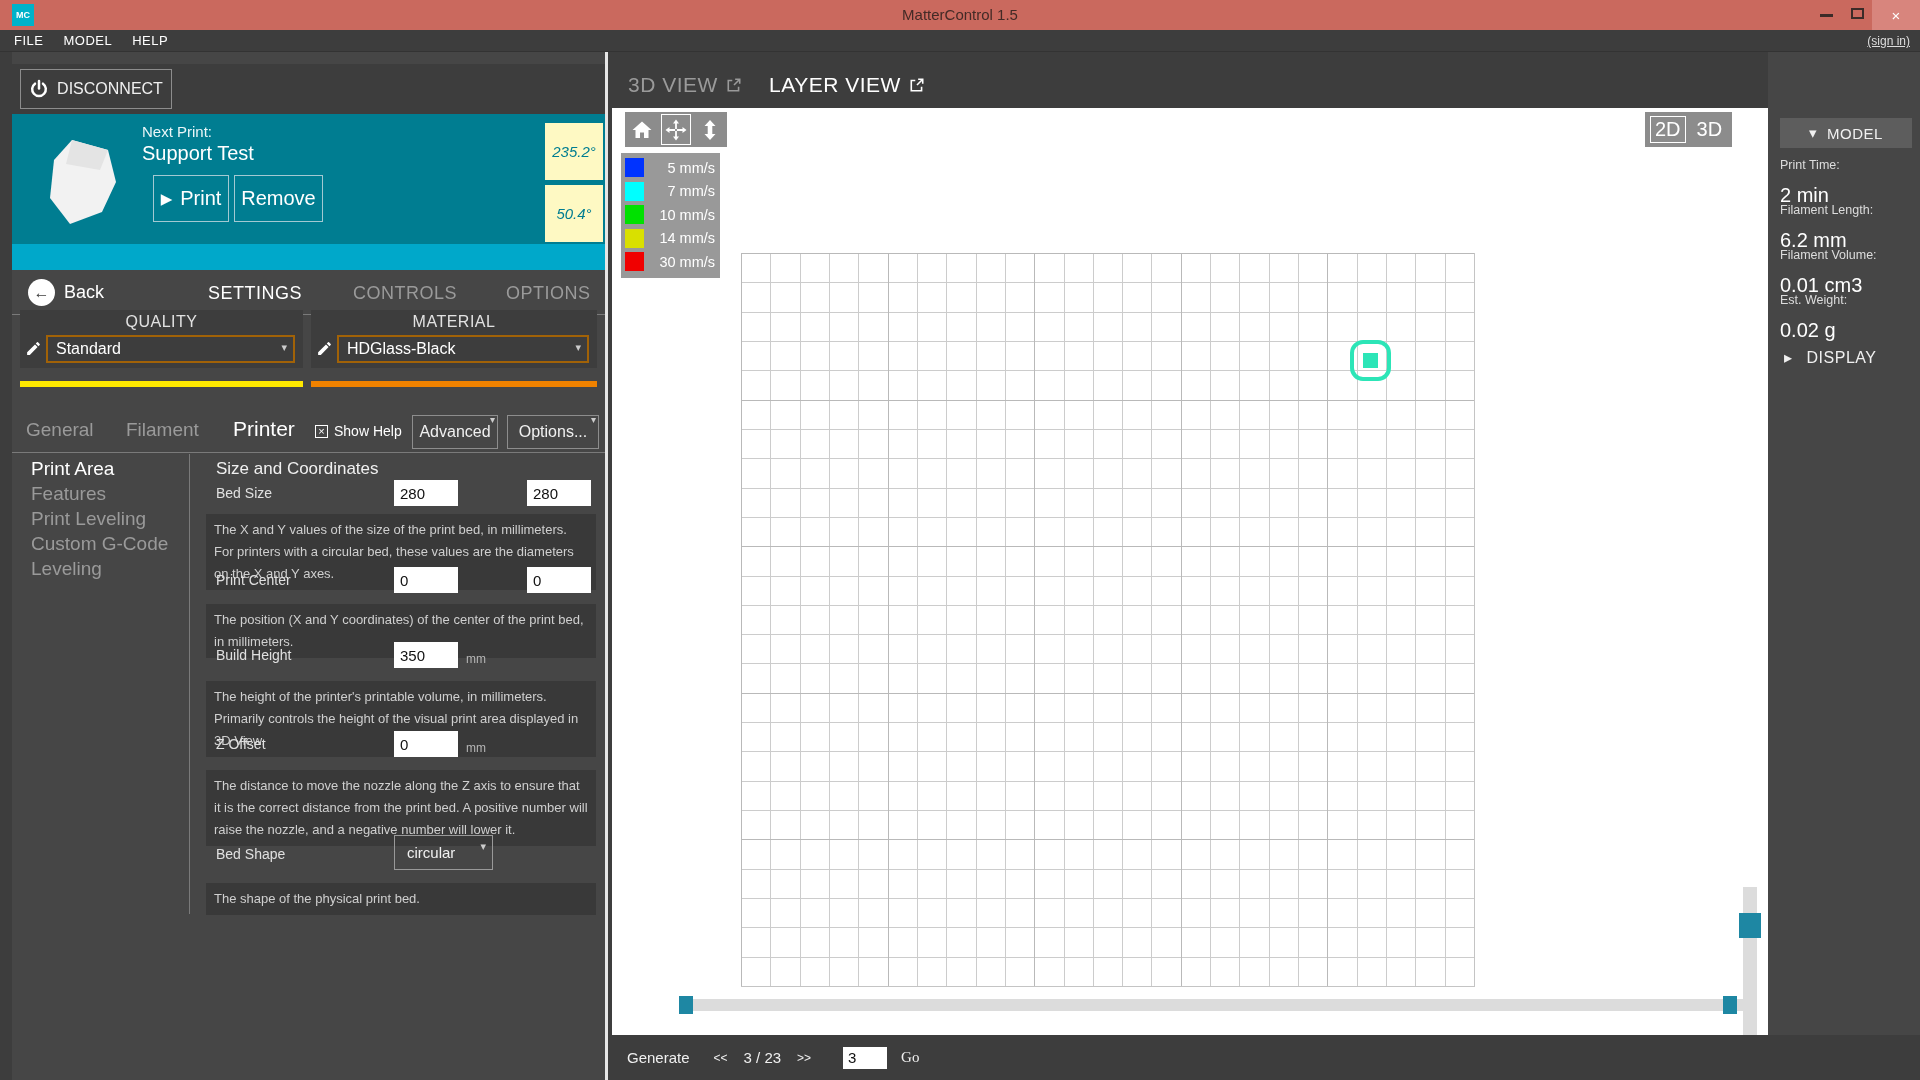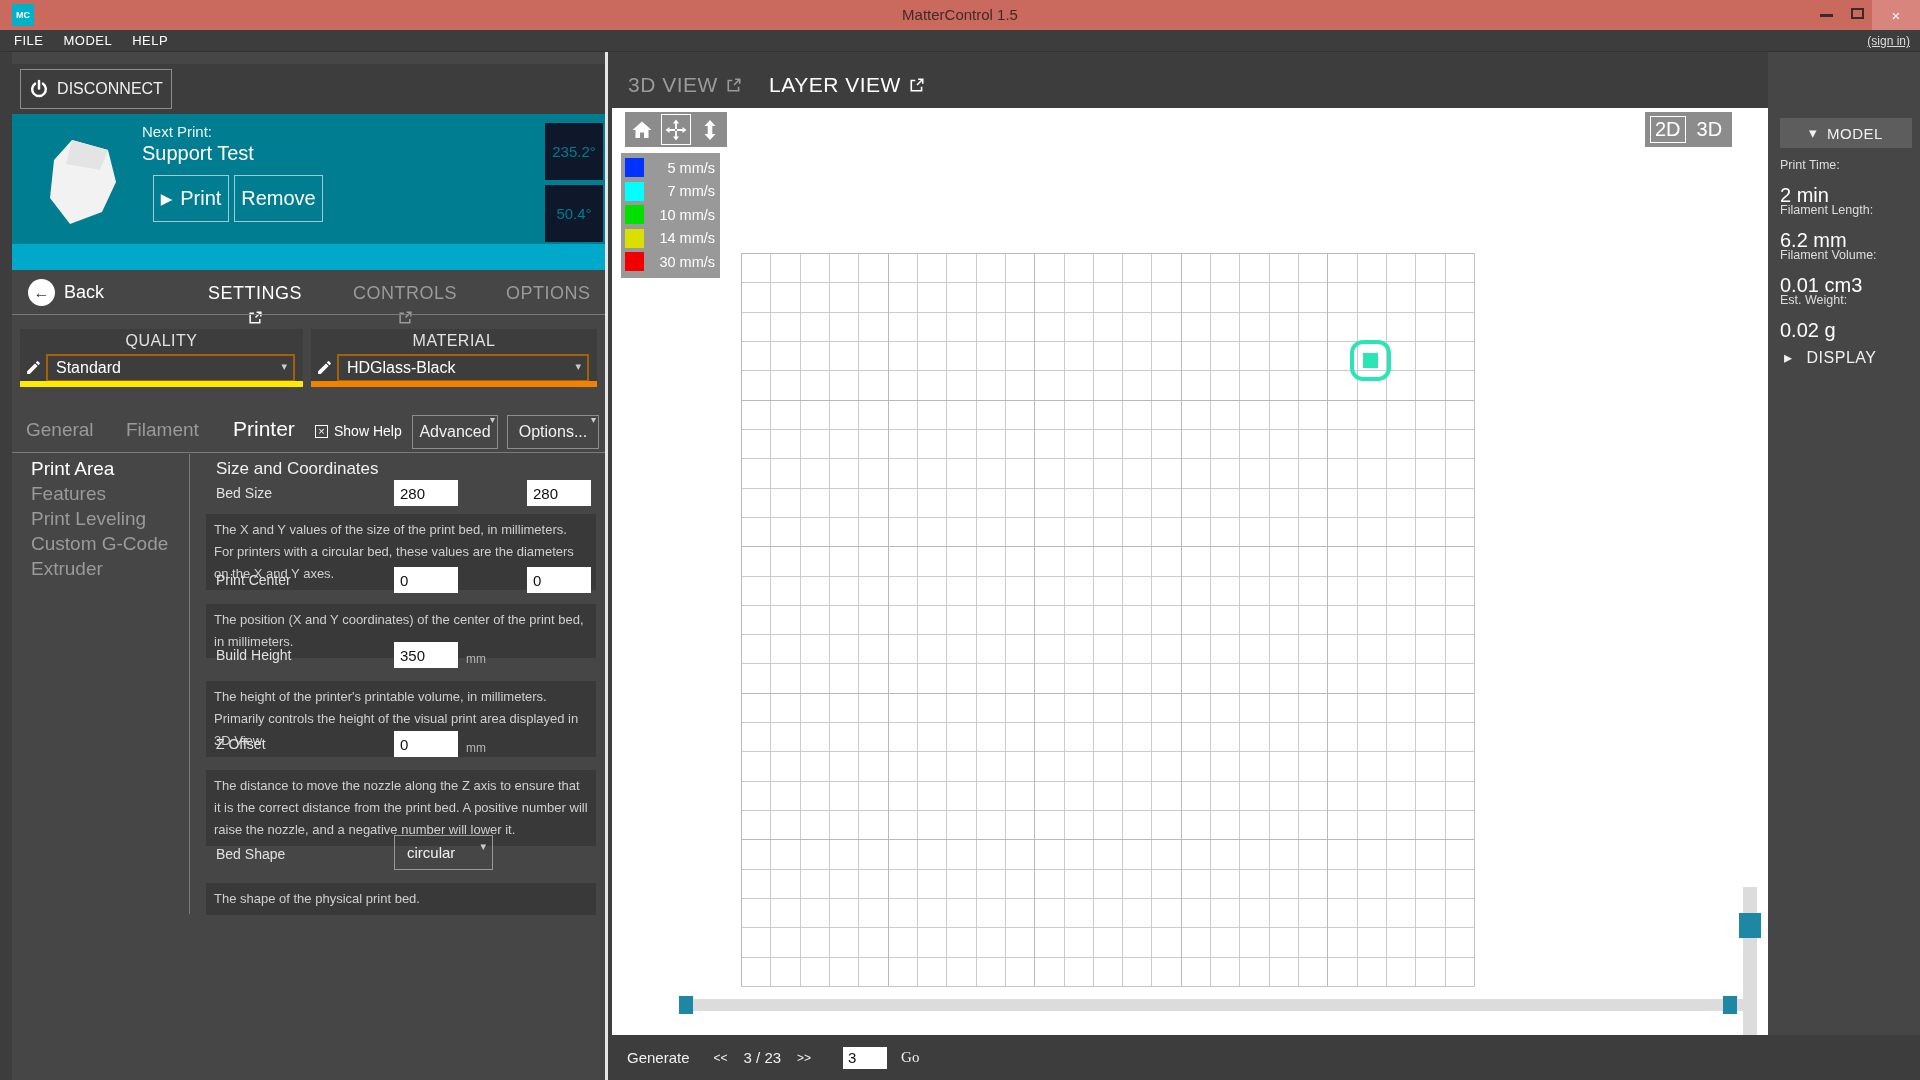--- a/index.html
+++ b/index.html
@@ -37,36 +37,36 @@
   .printer-status { font-size:10.5px; color:#ddd; margin-top:1px; }
   .next-print { position:absolute; left:0; top:62px; width:593px; height:130px; background:#007d91; }
   .np-label { position:absolute; left:130px; top:9px; font-size:15px; color:#eaf6f8; }
   .np-file { position:absolute; left:130px; top:28px; font-size:20px; color:#fff; }
   .np-thumb { position:absolute; left:28px; top:22px; }
   .np-btn { position:absolute; top:61px; height:47px; border:1px solid #a3c9d2; color:#fff; font-size:20px;
             display:flex; align-items:center; justify-content:center; gap:8px; background:transparent; }
   .btn-print { left:141px; width:76px; }
   .btn-remove { left:222px; width:89px; }
   .play-glyph { font-size:15px; }
-  .temp-badge { position:absolute; left:533px; width:58px; height:57px; background:#0f172a; color:#007d91;
-                font-size:15px; display:flex; align-items:center; justify-content:center; }
+  .temp-badge { position:absolute; left:533px; width:58px; height:57px; background:#fef9c3; color:#007d91;
+                font-size:15px; display:flex; align-items:center; justify-content:center;font-style:italic; }
   .temp-1 { top:9px; } .temp-2 { top:71px; }
   .cyan-strip { position:absolute; left:0; top:192px; width:593px; height:26px; background:#00a8ca; }
   
   .nav-row { position:absolute; left:0; top:222px; width:593px; height:40px; }
   .back-group { position:absolute; left:16px; top:5px; display:flex; align-items:center; gap:9px; color:#fff; font-size:18px; }
   .back-circle { width:27px; height:27px; border-radius:50%; background:#fff; color:#3d3d3d; font-size:16px; font-weight:bold;
                  display:flex; align-items:center; justify-content:center; }
   .nav-link { position:absolute; top:9px; font-size:18px; letter-spacing:0.5px; display:flex; gap:6px; align-items:center;flex-direction:column;}
   .nav-settings { left:196px; color:#fff; }
   .nav-controls { left:341px; color:#9a9a9a; }
   .nav-options  { left:494px; color:#9a9a9a; }
   .nav-divider { position:absolute; left:0; top:262px; width:593px; height:1px; background:#7a7a7a; }
   
-  .preset-box { position:absolute; top:277px; height:58px; background:#3d3d3d; }
+  .preset-box { position:absolute; top:258px; height:58px; background:#3d3d3d; }
   .quality-box { left:8px; width:283px; }
   .material-box { left:299px; width:286px; }
   .preset-title { text-align:center; font-size:16px; color:#e2e2e2; margin-top:3px; letter-spacing:0.5px;}
   .preset-select { position:absolute; left:26px; top:25px; right:8px; height:28px; border:2px solid #a16207;
                    display:flex; align-items:center; color:#fff; font-size:16px; padding-left:8px; }
   .preset-caret { position:absolute; right:6px; top:4px; color:#ccc; font-size:11px; }
   .pencil-icon { position:absolute; left:5px; top:30px; }
   .preset-underline { position:absolute; top:329px; height:6px; }
   .q-under { left:8px; width:283px; }
   .m-under { left:299px; width:286px; }
@@ -260,21 +260,21 @@
       <span class="dd-caret">▾</span>
     </span>
   </div>
   <div class="tab-divider"></div>
 
   <div class="set-nav">
     <div class="set-nav-item active">Print Area</div>
     <div class="set-nav-item">Features</div>
     <div class="set-nav-item">Print Leveling</div>
     <div class="set-nav-item">Custom G-Code</div>
-    <div class="set-nav-item">Extruder</div>
+    <div class="set-nav-item">Leveling</div>
   </div>
   <div class="set-vdiv"></div>
 
   <div class="form">
     <div class="form-title">Size and Coordinates</div>
 
     <div class="f-label" style="top:31px;">Bed Size</div>
     <input class="f-input" style="left: 190px; top: 26px;" value="280">
     <input class="f-input" style="left: 323px; top: 26px;" value="280">
     <div class="f-help" style="top:60px;">The X and Y values of the size of the print bed, in millimeters. For printers with a circular bed, these values are the diameters on the X and Y axes.</div>

